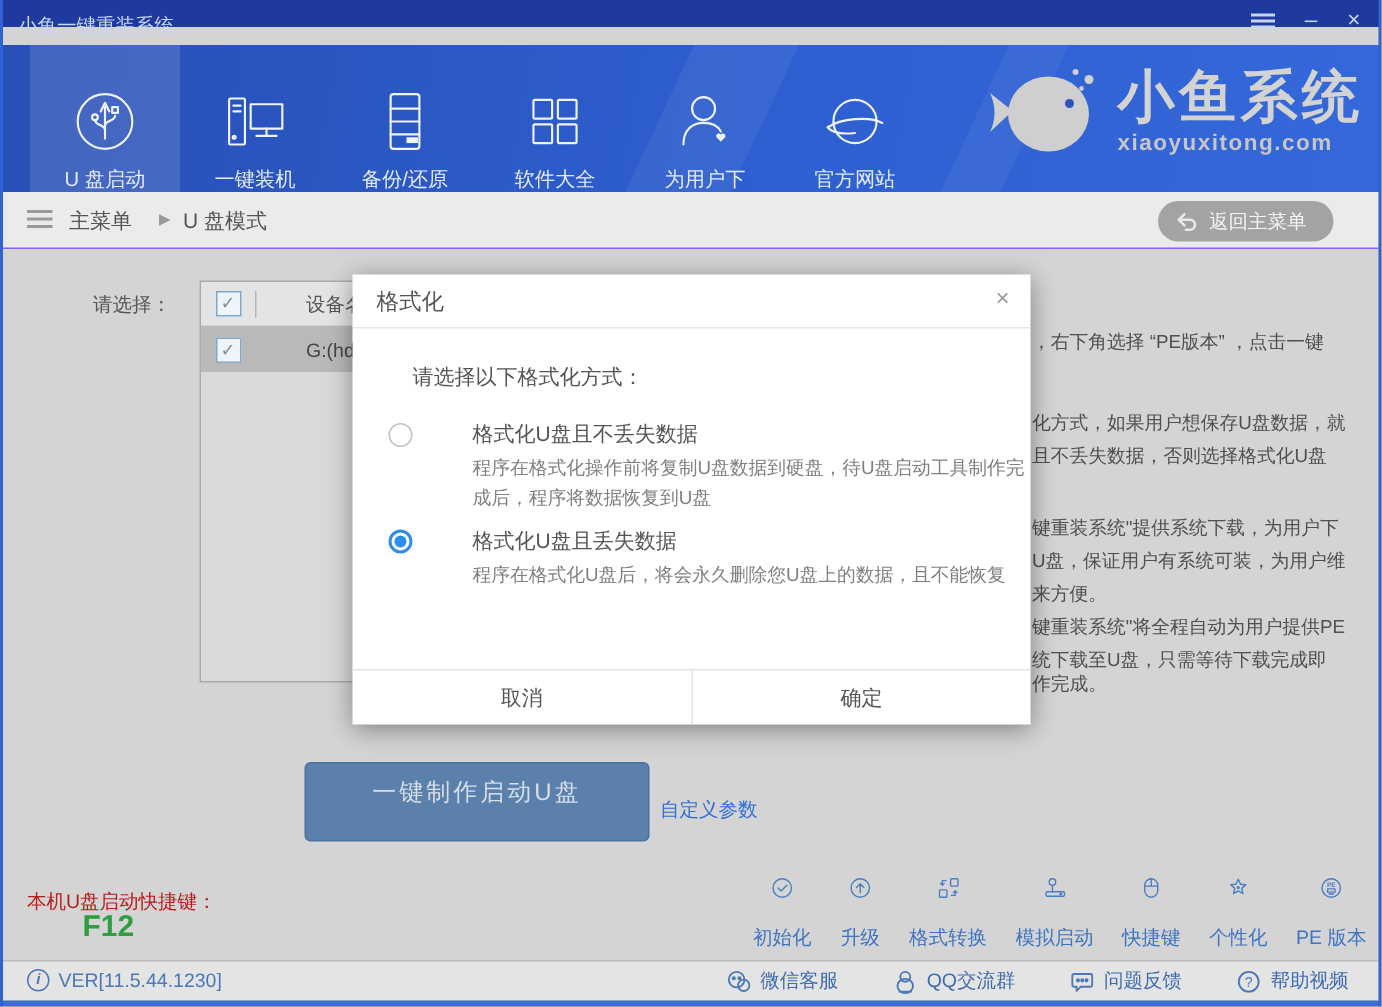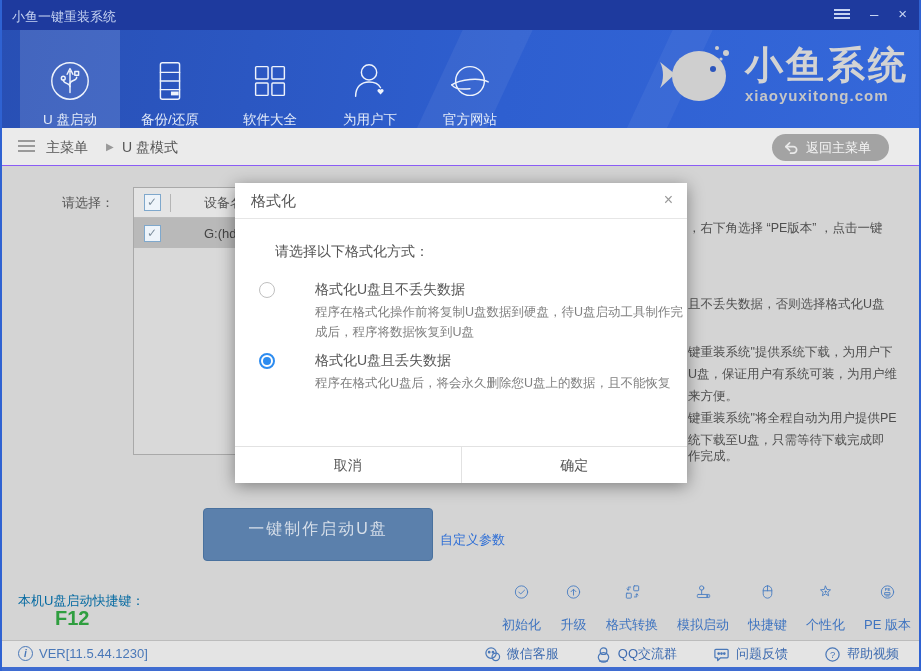--- a/index.html
+++ b/index.html
@@ -4,21 +4,21 @@
 <style>
   * { margin:0; padding:0; box-sizing:border-box; }
   html,body { background:#888; }
   body { font-family:"Liberation Sans","DejaVu Sans",sans-serif; }
   #app {
     position:relative; width:921px; height:671px; margin:0 auto;
     background:#d4d4d4; overflow:hidden; user-select:none;
   }
 
   
-  .titlebar { position:absolute; left:0; top:0; right:0; height:30px; background:#1e3a9e; }
+  .titlebar { position:absolute; left:0; top:0; right:0; height:18px; background:#1e3a9e; }
   .win-title { position:absolute; left:12px; top:8px; font-size:13px; color:#c7d4f2; }
   .win-controls { position:absolute; right:14px; top:6px; display:flex; gap:20px; align-items:center; }
   .win-btn { color:#c7d4f2; font-size:15px; line-height:16px; cursor:pointer; }
   .menu-glyph { display:inline-block; width:16px; }
   .menu-glyph i { display:block; height:2px; background:#c7d4f2; margin:2px 0; }
 
   .edge { position:absolute; top:0; bottom:0; width:2px; background:#2f62d2; z-index:50; }
 
   
   .nav { position:absolute; left:0; top:30px; right:0; height:98px;
@@ -71,21 +71,21 @@
 
   .help-frag { position:absolute; left:688px; font-size:12.5px; color:#4f4f4f; white-space:nowrap; }
 
   .make-btn { position:absolute; left:203px; top:508px; width:230px; height:53px;
               background:#5b80ac; border:1px solid #49719e; border-radius:4px;
               color:#d6dee9; font-size:16px; letter-spacing:2px; text-align:center;
               line-height:39px; cursor:pointer; }
   .custom-link { position:absolute; left:440px; top:531px; font-size:13px; color:#2f6fd6; cursor:pointer; }
 
   
-  .hotkey-label { position:absolute; left:18px; top:592px; font-size:13px; color:#0369a1; }
+  .hotkey-label { position:absolute; left:18px; top:592px; font-size:13px; color:#b91c1c; }
   .hotkey-value { position:absolute; left:55px; top:607px; font-size:20px; font-weight:bold; color:#2f9e3f; }
 
   .tools { position:absolute; right:10px; top:584px; height:50px; display:flex; gap:19px; }
   .tool { display:flex; flex-direction:column; align-items:center; gap:16px; cursor:pointer; }
   .tool svg { width:27px; height:27px; stroke:#4a7ec2; stroke-width:1.5; fill:none;
               stroke-linecap:round; stroke-linejoin:round; }
   .tool .lbl { font-size:13px; color:#3f74c0; white-space:nowrap; }
 
   .statusbar { position:absolute; left:2px; right:2px; top:640px; height:27px;
                background:#e4e4e4; border-top:1px solid #bcbcbc; }
@@ -149,20 +149,32 @@
               <circle cx="17" cy="21" r="2"></circle>
               <path d="M24 27 C24 23 31 24 31 20"></path>
               <rect x="29" y="14" width="4" height="4"></rect>
             </svg>
         </span>
         <span class="lbl">U 盘启动</span>
       </div>
       <div class="nav-item">
         <span class="nav-ic">
           <svg viewBox="0 0 48 48">
+              <rect x="6" y="8" width="11" height="32" rx="1"></rect>
+              <path d="M9 13 h5 M9 17 h5"></path>
+              <circle cx="9.5" cy="35" r="1"></circle>
+              <rect x="21" y="12" width="22" height="17"></rect>
+              <path d="M32 29 v5 M25 34 h14"></path>
+            </svg>
+        </span>
+        <span class="lbl">一键装机</span>
+      </div>
+      <div class="nav-item">
+        <span class="nav-ic">
+          <svg viewBox="0 0 48 48">
               <rect x="14" y="5" width="20" height="38" rx="2"></rect>
               <path d="M14 15 h20 M14 24 h20 M14 33 h20"></path>
               <rect x="25" y="35" width="8" height="4" fill="#eef3fc" stroke="none"></rect>
             </svg>
         </span>
         <span class="lbl">备份/还原</span>
       </div>
       <div class="nav-item">
         <span class="nav-ic">
           <svg viewBox="0 0 48 48">
@@ -241,20 +253,21 @@
     </div>
     <div class="dev-row">
       <span class="cb-cell">
           <span class="checkbox">✓</span>
         </span>
       <span class="dev-name-c">G:(hd1)Ki</span>
     </div>
   </div>
 
   <span class="help-frag" style="top:220px">，右下角选择 “PE版本” ，点击一键</span>
+  <span class="help-frag" style="top:274px">化方式，如果用户想保存U盘数据，就</span>
   <span class="help-frag" style="top:296px">且不丢失数据，否则选择格式化U盘</span>
   <span class="help-frag" style="top:344px">键重装系统"提供系统下载，为用户下</span>
   <span class="help-frag" style="top:366px">U盘，保证用户有系统可装，为用户维</span>
   <span class="help-frag" style="top:388px">来方便。</span>
   <span class="help-frag" style="top:410px">键重装系统"将全程自动为用户提供PE</span>
   <span class="help-frag" style="top:432px">统下载至U盘，只需等待下载完成即</span>
   <span class="help-frag" style="top:448px">作完成。</span>
 
   <div class="make-btn">一键制作启动U盘</div>
   <span class="custom-link">自定义参数</span>

